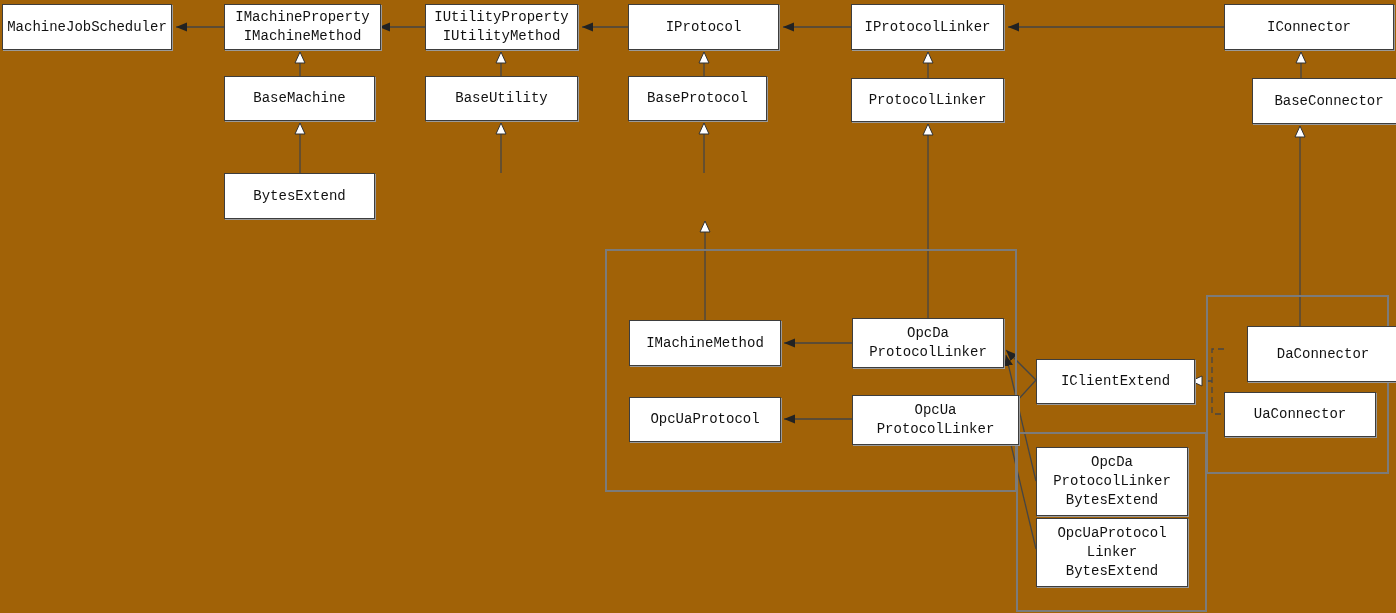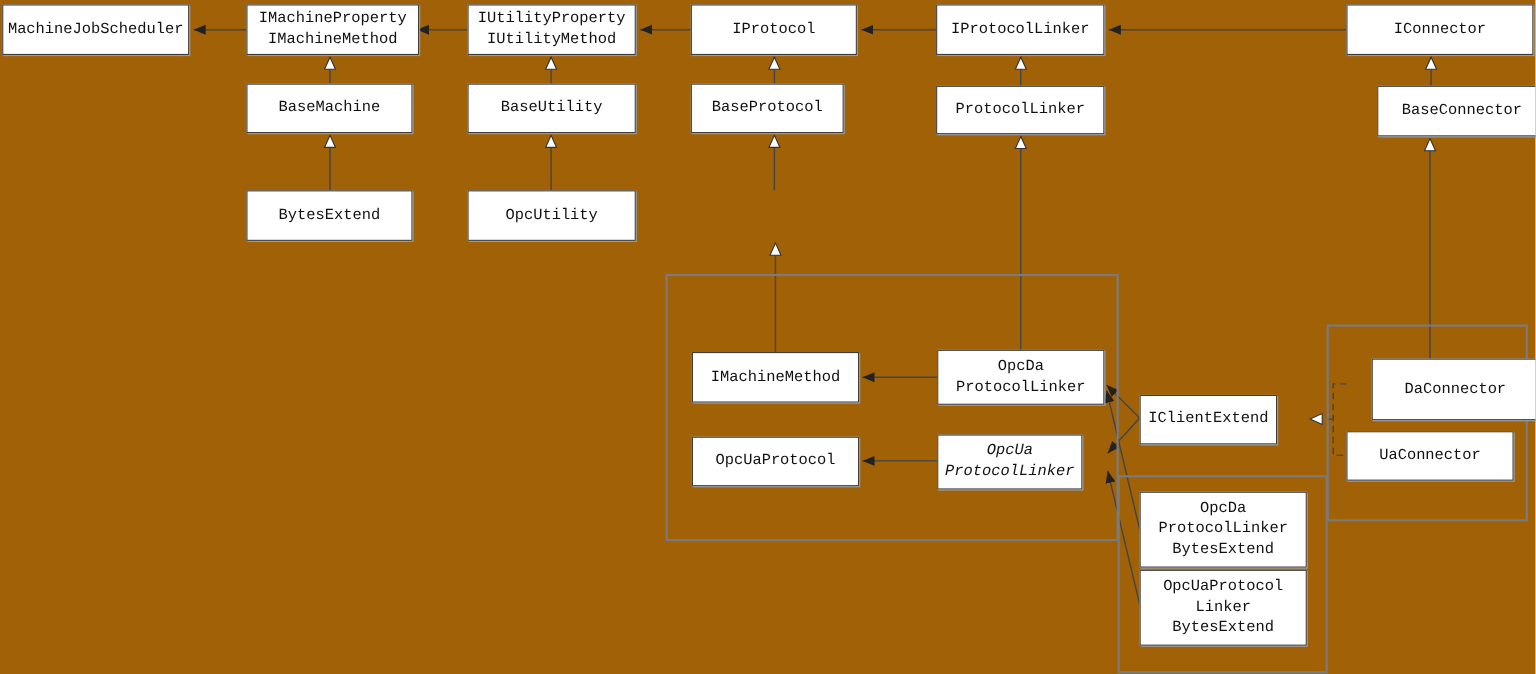--- a/index.html
+++ b/index.html
@@ -45,22 +45,22 @@
   #n-baseUtility{left:425px;top:76px;width:153px;height:45px;}
   #n-baseProtocol{left:628px;top:76px;width:139px;height:45px;text-align:center;}
   #n-protocolLinker{left:851px;top:78px;width:153px;height:44px;}
   #n-baseConnector{left:1224px;top:78px;width:154px;height:46px;margin-left:28px;}
   #n-opcMachine{left:224px;top:173px;width:151px;height:46px;}
   #n-opcUtility{left:425px;top:173px;width:153px;height:46px;}
   #n-opcProtocol{left:628px;top:173px;width:151px;height:46px;}
   #n-opcDaProtocol{left:629px;top:320px;width:152px;height:46px;}
   #n-opcUaProtocol{left:629px;top:397px;width:152px;height:45px;}
   #n-opcDaProtocolLinker{left:852px;top:318px;width:152px;height:50px;}
-  #n-opcUaProtocolLinker{left:852px;top:395px;width:132px;height:50px;font-style:italic;}
-  #n-iClientExtend{left:1036px;top:359px;width:125px;height:45px;}
+  #n-opcUaProtocolLinker{left:852px;top:395px;width:167px;height:50px;}
+  #n-iClientExtend{left:1036px;top:359px;width:159px;height:45px;}
   #n-daConnector{left:1232px;top:326px;width:152px;height:56px;margin-left:15px;}
   #n-uaConnector{left:1224px;top:392px;width:152px;height:45px;}
   #n-opcDaBytes{left:1036px;top:447px;width:152px;height:69px;}
   #n-opcUaBytes{left:1036px;top:518px;width:152px;height:69px;}
   
   #g-protocols{left:605px;top:249px;width:412px;height:243px;}
   #g-connectors{left:1206px;top:295px;width:183px;height:179px;}
   #g-bytesExtend{left:1016px;top:432px;width:191px;height:180px;}
 </style>
 </head>
@@ -123,21 +123,20 @@
   <div class="node" id="n-iProtocol"><span>IProtocol</span></div>
   <div class="node" id="n-iConnector"><span>IConnector</span></div>
 
   <div class="node" id="n-baseMachine"><span>BaseMachine</span></div>
   <div class="node" id="n-baseUtility"><span>BaseUtility</span></div>
   <div class="node" id="n-baseProtocol"><span>BaseProtocol</span></div>
   <div class="node" id="n-protocolLinker"><span>ProtocolLinker</span></div>
   <div class="node" id="n-baseConnector"><span>BaseConnector</span></div>
 
   <div class="node" id="n-opcMachine"><span>BytesExtend</span></div>
-  <div class="node" id="n-opcUtility"><span>OpcUtility</span></div>
 
   <div class="node" id="n-opcDaProtocol"><span>IMachineMethod</span></div>
   <div class="node" id="n-opcUaProtocol"><span>OpcUaProtocol</span></div>
   <div class="node" id="n-opcDaProtocolLinker"><span>OpcDa
 ProtocolLinker</span></div>
   <div class="node" id="n-opcUaProtocolLinker"><span>OpcUa
 ProtocolLinker</span></div>
 
   <div class="node" id="n-iClientExtend"><span>IClientExtend</span></div>
   <div class="node" id="n-daConnector"><span>DaConnector</span></div>

